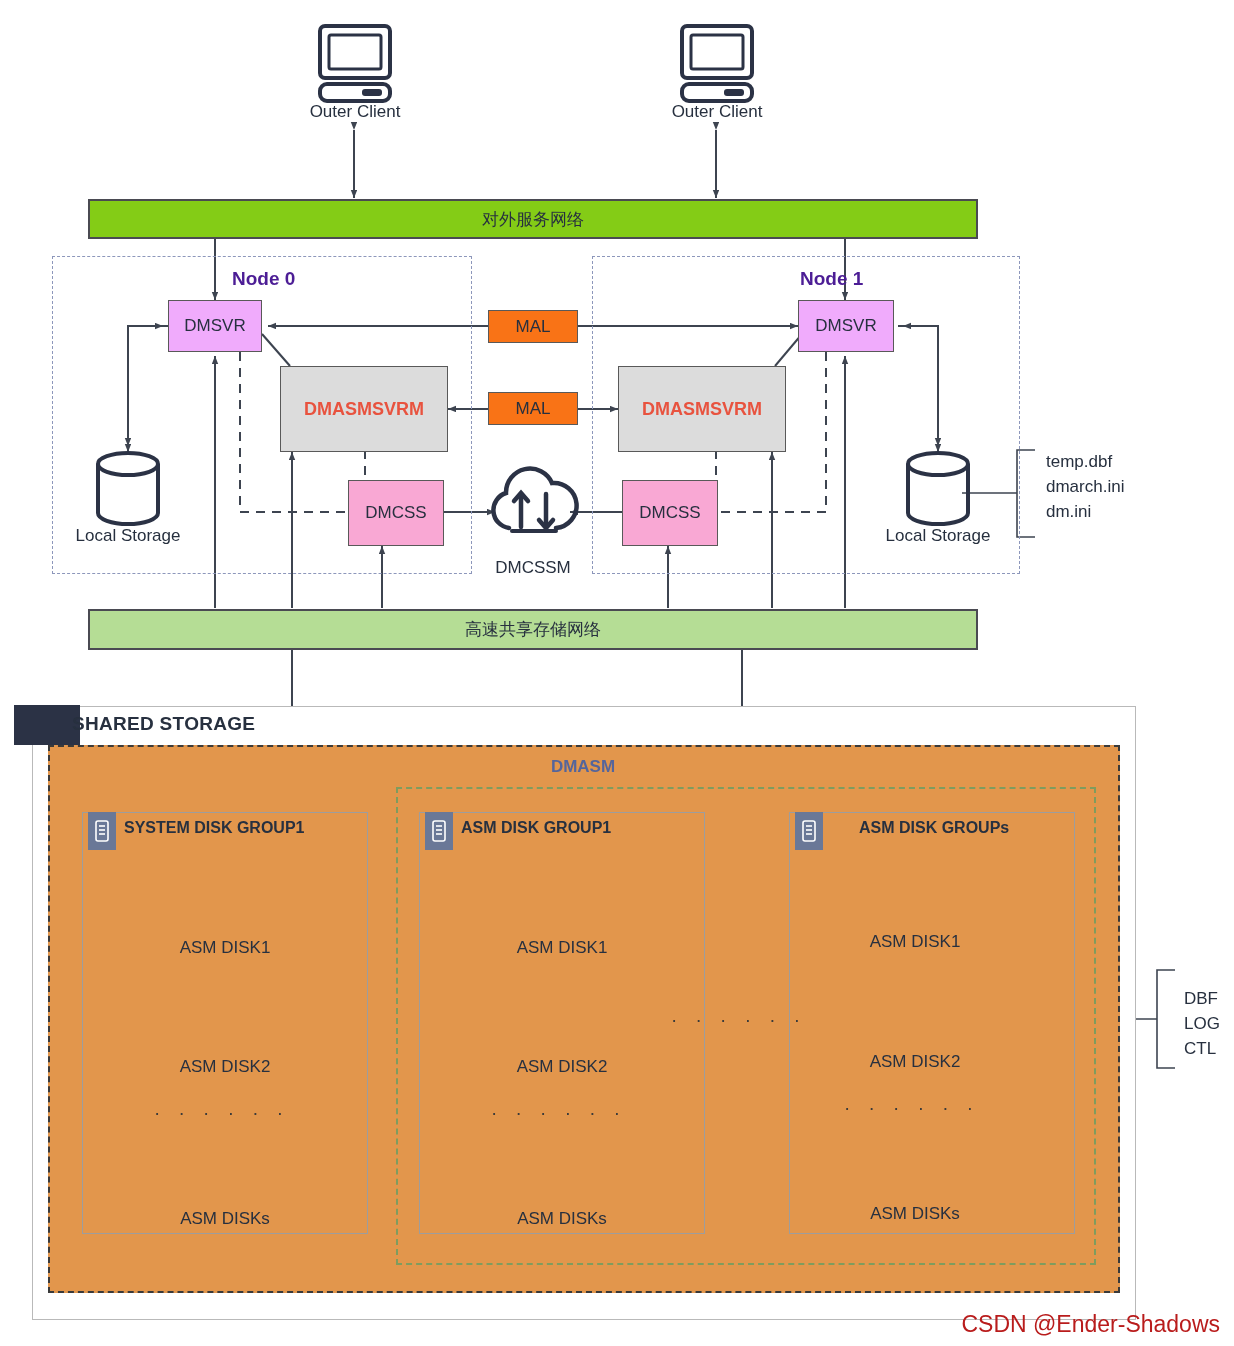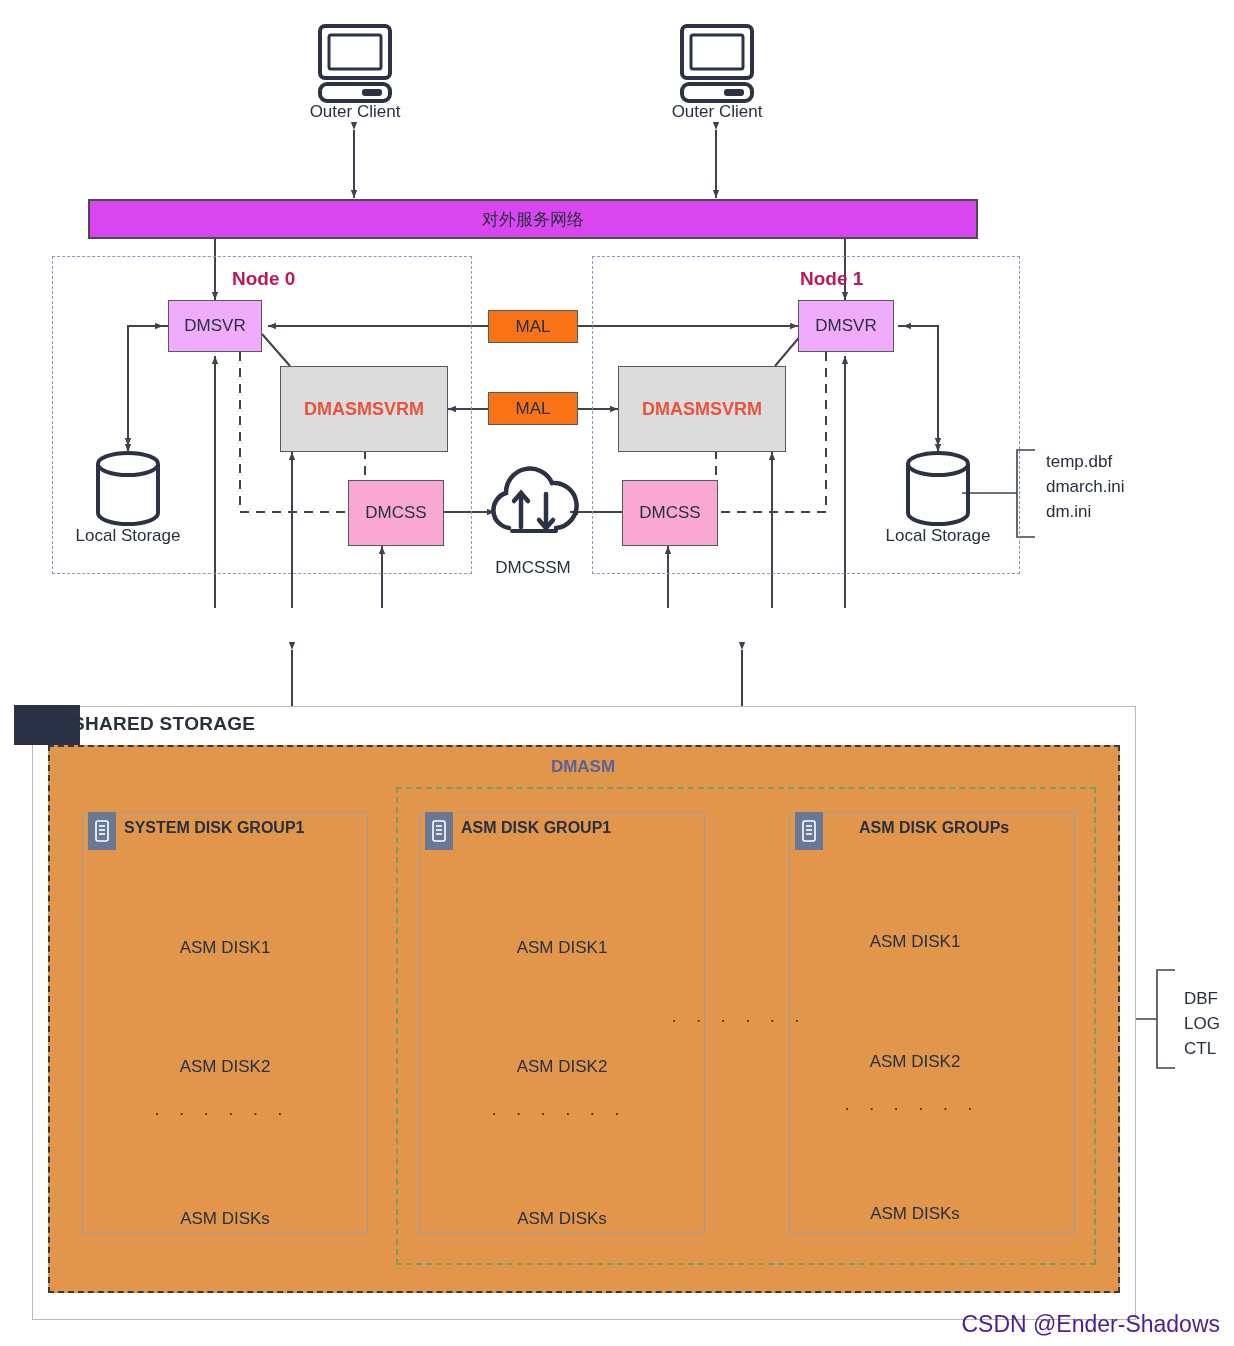--- a/index.html
+++ b/index.html
@@ -9,27 +9,27 @@
   #stage{position:absolute;left:0;top:0;width:1234px;height:1346px;}
 
   
   .lbl{position:absolute;font-size:17px;color:#27303f;white-space:nowrap;}
   .lbl.c{transform:translateX(-50%);text-align:center;}
 
   
   .netbar{position:absolute;box-sizing:border-box;border:2px solid #4a4a52;
           display:flex;align-items:center;justify-content:center;
           font-size:17px;color:#27303f;}
-  .netbar.blue{background:#d946ef;}
+  .netbar.blue{background:#84cc16;}
   .netbar.green{background:#b5dd95;}
 
   
   .nodebox{position:absolute;box-sizing:border-box;
            border:1.5px dashed #8d97bb;}
-  .nodelabel{position:absolute;font-size:19px;font-weight:bold;color:#be185d;white-space:nowrap;text-align:center;}
+  .nodelabel{position:absolute;font-size:19px;font-weight:bold;color:#4c1d95;white-space:nowrap;text-align:center;}
 
   
   .pbox{position:absolute;box-sizing:border-box;border:1.5px solid #595959;
         display:flex;align-items:center;justify-content:center;
         font-size:17px;white-space:nowrap;}
   .pbox.dmsvr{background:#f0abfc;}
   .pbox.asmsvrm{background:#dcdcdc;color:#e8533f;font-weight:bold;font-size:18px;}
   .pbox.mal{background:#f97316;}
   .pbox.dmcss{background:#f9a8d4;}
 
@@ -51,21 +51,21 @@
 
   
   .dg{position:absolute;box-sizing:border-box;border:1px solid #9d9d9d;}
   .dg-title{position:absolute;font-size:16px;font-weight:bold;color:#27303f;white-space:nowrap;}
   .dg-icon{position:absolute;width:28px;height:38px;background:#6a7897;
            display:flex;align-items:center;justify-content:center;}
   .dots{position:absolute;font-size:19px;letter-spacing:7px;color:#3a3a3a;
         transform:translateX(-50%);white-space:nowrap;}
 
   
-  #wm{position:absolute;right:14px;bottom:8px;font-size:23px;color:#4c1d95;
+  #wm{position:absolute;right:14px;bottom:8px;font-size:23px;color:#b91c1c;
       white-space:nowrap;}
 </style>
 </head>
 <body>
 
 <div id="stage">
 
   <svg id="wires" viewBox="0 0 1234 1346">
     <defs>
       <marker id="ah" markerWidth="10" markerHeight="10" refX="8" refY="3.2" orient="auto" markerUnits="userSpaceOnUse">
@@ -225,20 +225,21 @@
 
   <div class="lbl c" style="left:533px;top:558px;">DMCSSM</div>
 
   <div style="position:absolute;left:1046px;top:449px;font-size:17px;line-height:25px;
               color:#27303f;white-space:nowrap;">
     <div>temp.dbf</div>
     <div>dmarch.ini</div>
     <div>dm.ini</div>
   </div>
 
+  <div class="netbar green" style="left:88px;top:609px;width:890px;height:41px;">高速共享存储网络</div>
 
   <div id="ss-frame" style="left:32px;top:706px;width:1104px;height:614px;"></div>
   <div id="ss-tag" style="left:14px;top:705px;width:56px;"></div>
   <div id="ss-title" style="left:72px;top:713px;text-align:center;">SHARED STORAGE</div>
 
   <div id="dmasm-box" style="left:48px;top:745px;width:1072px;height:548px;"></div>
   <div id="dmasm-label" style="left:583px;top:757px;">DMASM</div>
   <div id="asmgrp-dash" style="left:396px;top:787px;width:700px;height:478px;"></div>
 
   <div class="dg" style="left:82px;top:812px;width:286px;height:422px;"></div>

